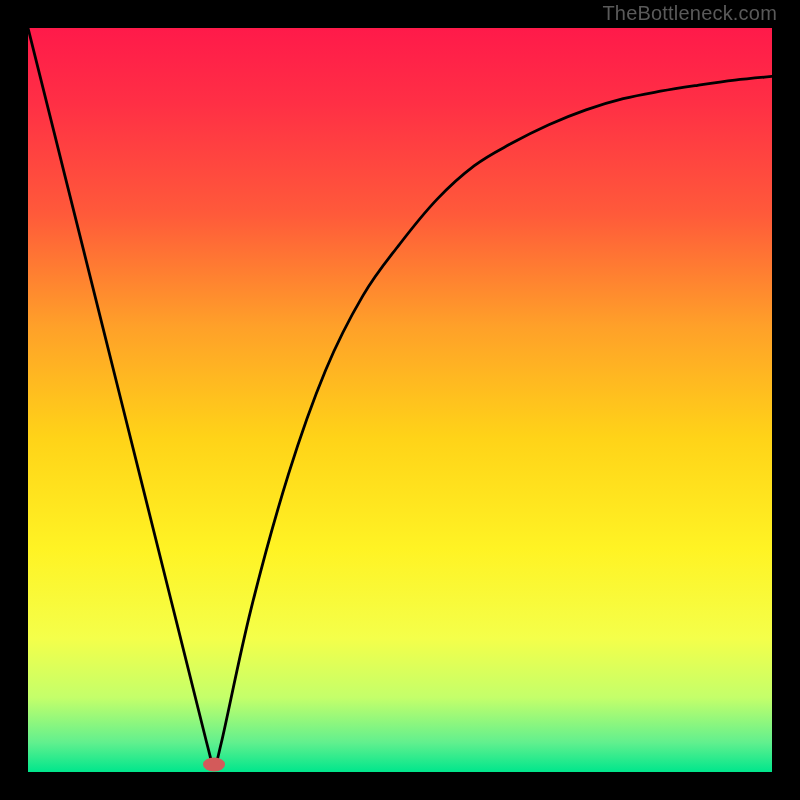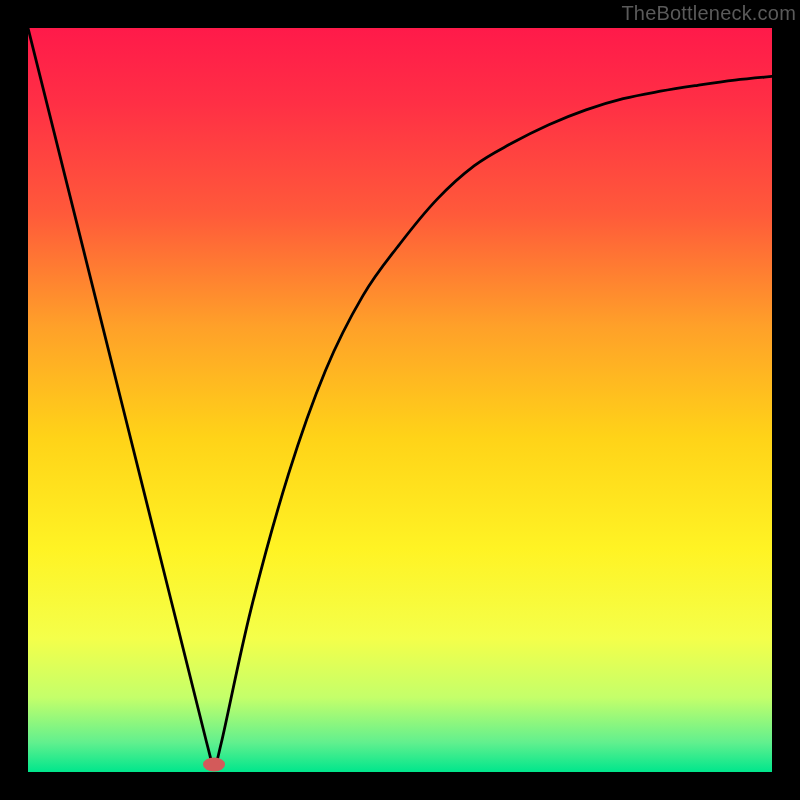--- a/index.html
+++ b/index.html
@@ -13,21 +13,21 @@
   }
   .frame {
     position: relative;
     width: 800px;
     height: 800px;
     background: #000;
   }
   .watermark {
     position: absolute;
     top: 2px;
-    right: 4px;
+    right: 23px;
     color: #5a5a5a;
     font-size: 20px;
     font-weight: 500;
     letter-spacing: 0.2px;
     z-index: 20;
     text-align: right;
   }
   .plot {
     position: absolute;
     top: 28px;

